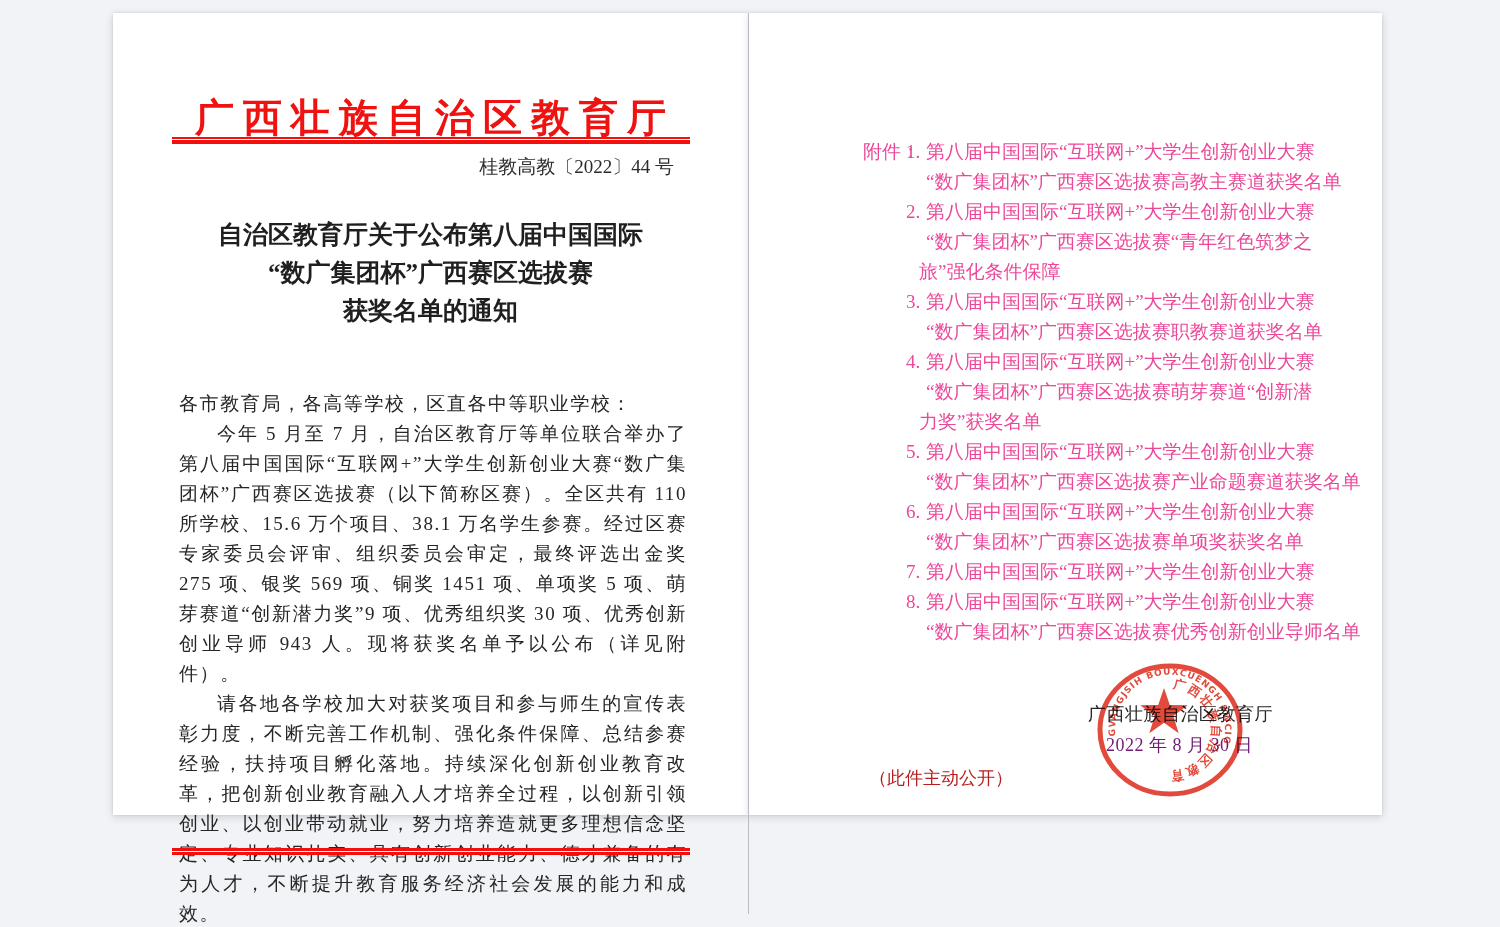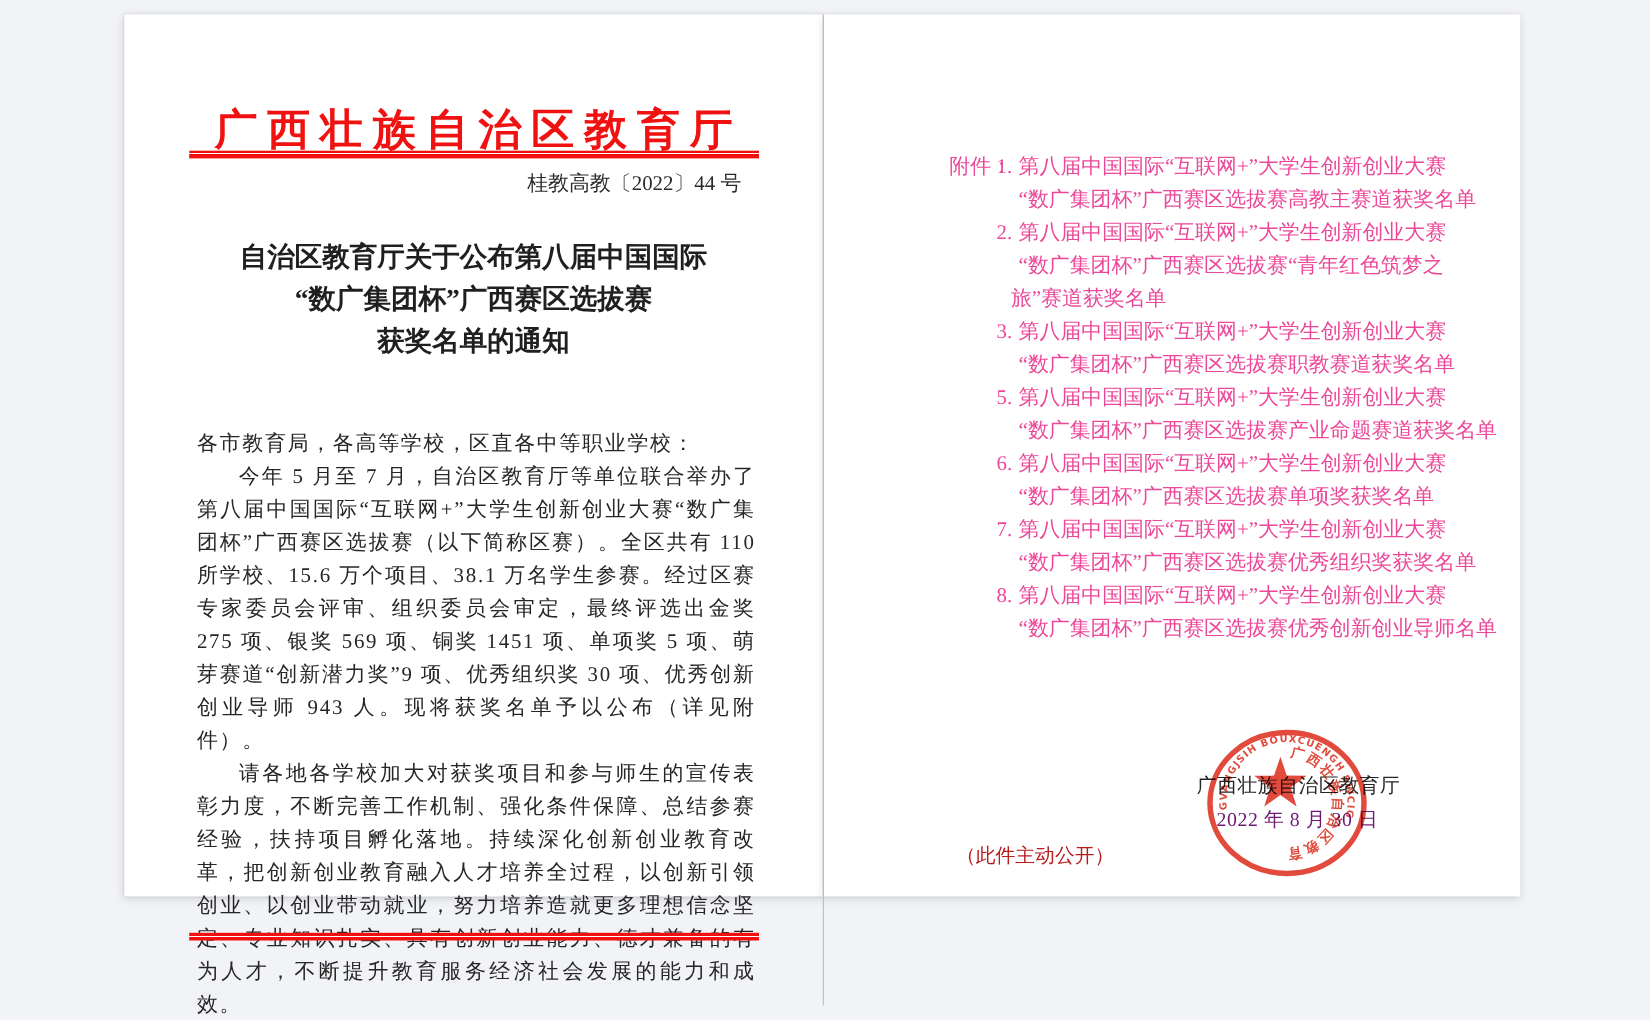--- a/index.html
+++ b/index.html
@@ -106,37 +106,41 @@
     <div class="att-block">
       <span class="att-label">附件：</span>
       <div class="att-items">
         <div class="att-item">
           <div><span class="att-num">1.</span><span>第八届中国国际“互联网+”大学生创新创业大赛</span></div>
           <div class="att-l2">“数广集团杯”广西赛区选拔赛高教主赛道获奖名单</div>
         </div>
         <div class="att-item">
           <div><span class="att-num">2.</span><span>第八届中国国际“互联网+”大学生创新创业大赛</span></div>
           <div class="att-l2">“数广集团杯”广西赛区选拔赛“青年红色筑梦之</div>
-          <div class="att-l3">旅”赛道获奖名单</div>
+          <div class="att-l3">旅”强化条件保障</div>
         </div>
         <div class="att-item">
           <div><span class="att-num">3.</span><span>第八届中国国际“互联网+”大学生创新创业大赛</span></div>
           <div class="att-l2">“数广集团杯”广西赛区选拔赛职教赛道获奖名单</div>
+        </div>
+        <div class="att-item">
+          <div><span class="att-num">4.</span><span>第八届中国国际“互联网+”大学生创新创业大赛</span></div>
+          <div class="att-l2">“数广集团杯”广西赛区选拔赛萌芽赛道“创新潜</div>
+          <div class="att-l3">力奖”获奖名单</div>
         </div>
         <div class="att-item">
           <div><span class="att-num">5.</span><span>第八届中国国际“互联网+”大学生创新创业大赛</span></div>
           <div class="att-l2">“数广集团杯”广西赛区选拔赛产业命题赛道获奖名单</div>
         </div>
         <div class="att-item">
           <div><span class="att-num">6.</span><span>第八届中国国际“互联网+”大学生创新创业大赛</span></div>
           <div class="att-l2">“数广集团杯”广西赛区选拔赛单项奖获奖名单</div>
         </div>
         <div class="att-item">
           <div><span class="att-num">7.</span><span>第八届中国国际“互联网+”大学生创新创业大赛</span></div>
-          <div class="att-l2">“数广集团杯”广西赛区选拔赛优秀组织奖获奖名单</div>
         </div>
         <div class="att-item">
           <div><span class="att-num">8.</span><span>第八届中国国际“互联网+”大学生创新创业大赛</span></div>
           <div class="att-l2">“数广集团杯”广西赛区选拔赛优秀创新创业导师名单</div>
         </div>
       </div>
     </div>
 
     <div class="signer">广西壮族自治区教育厅</div>
     <div class="sign-date">2022 年 8 月 30 日</div>

